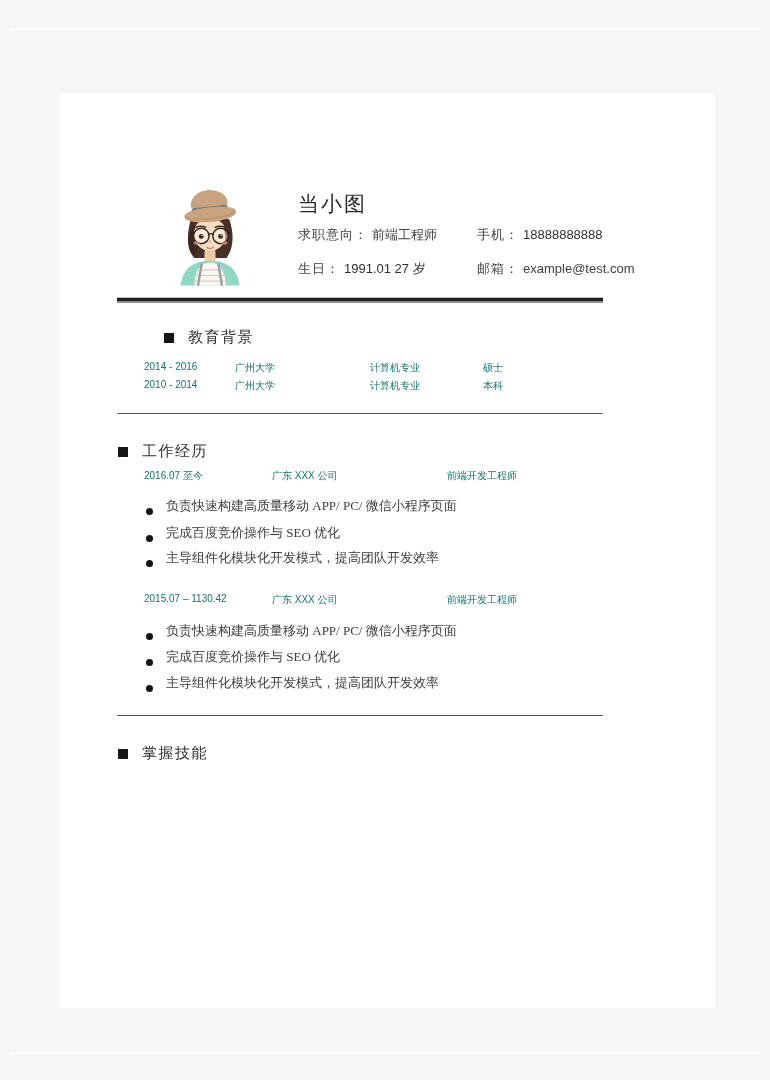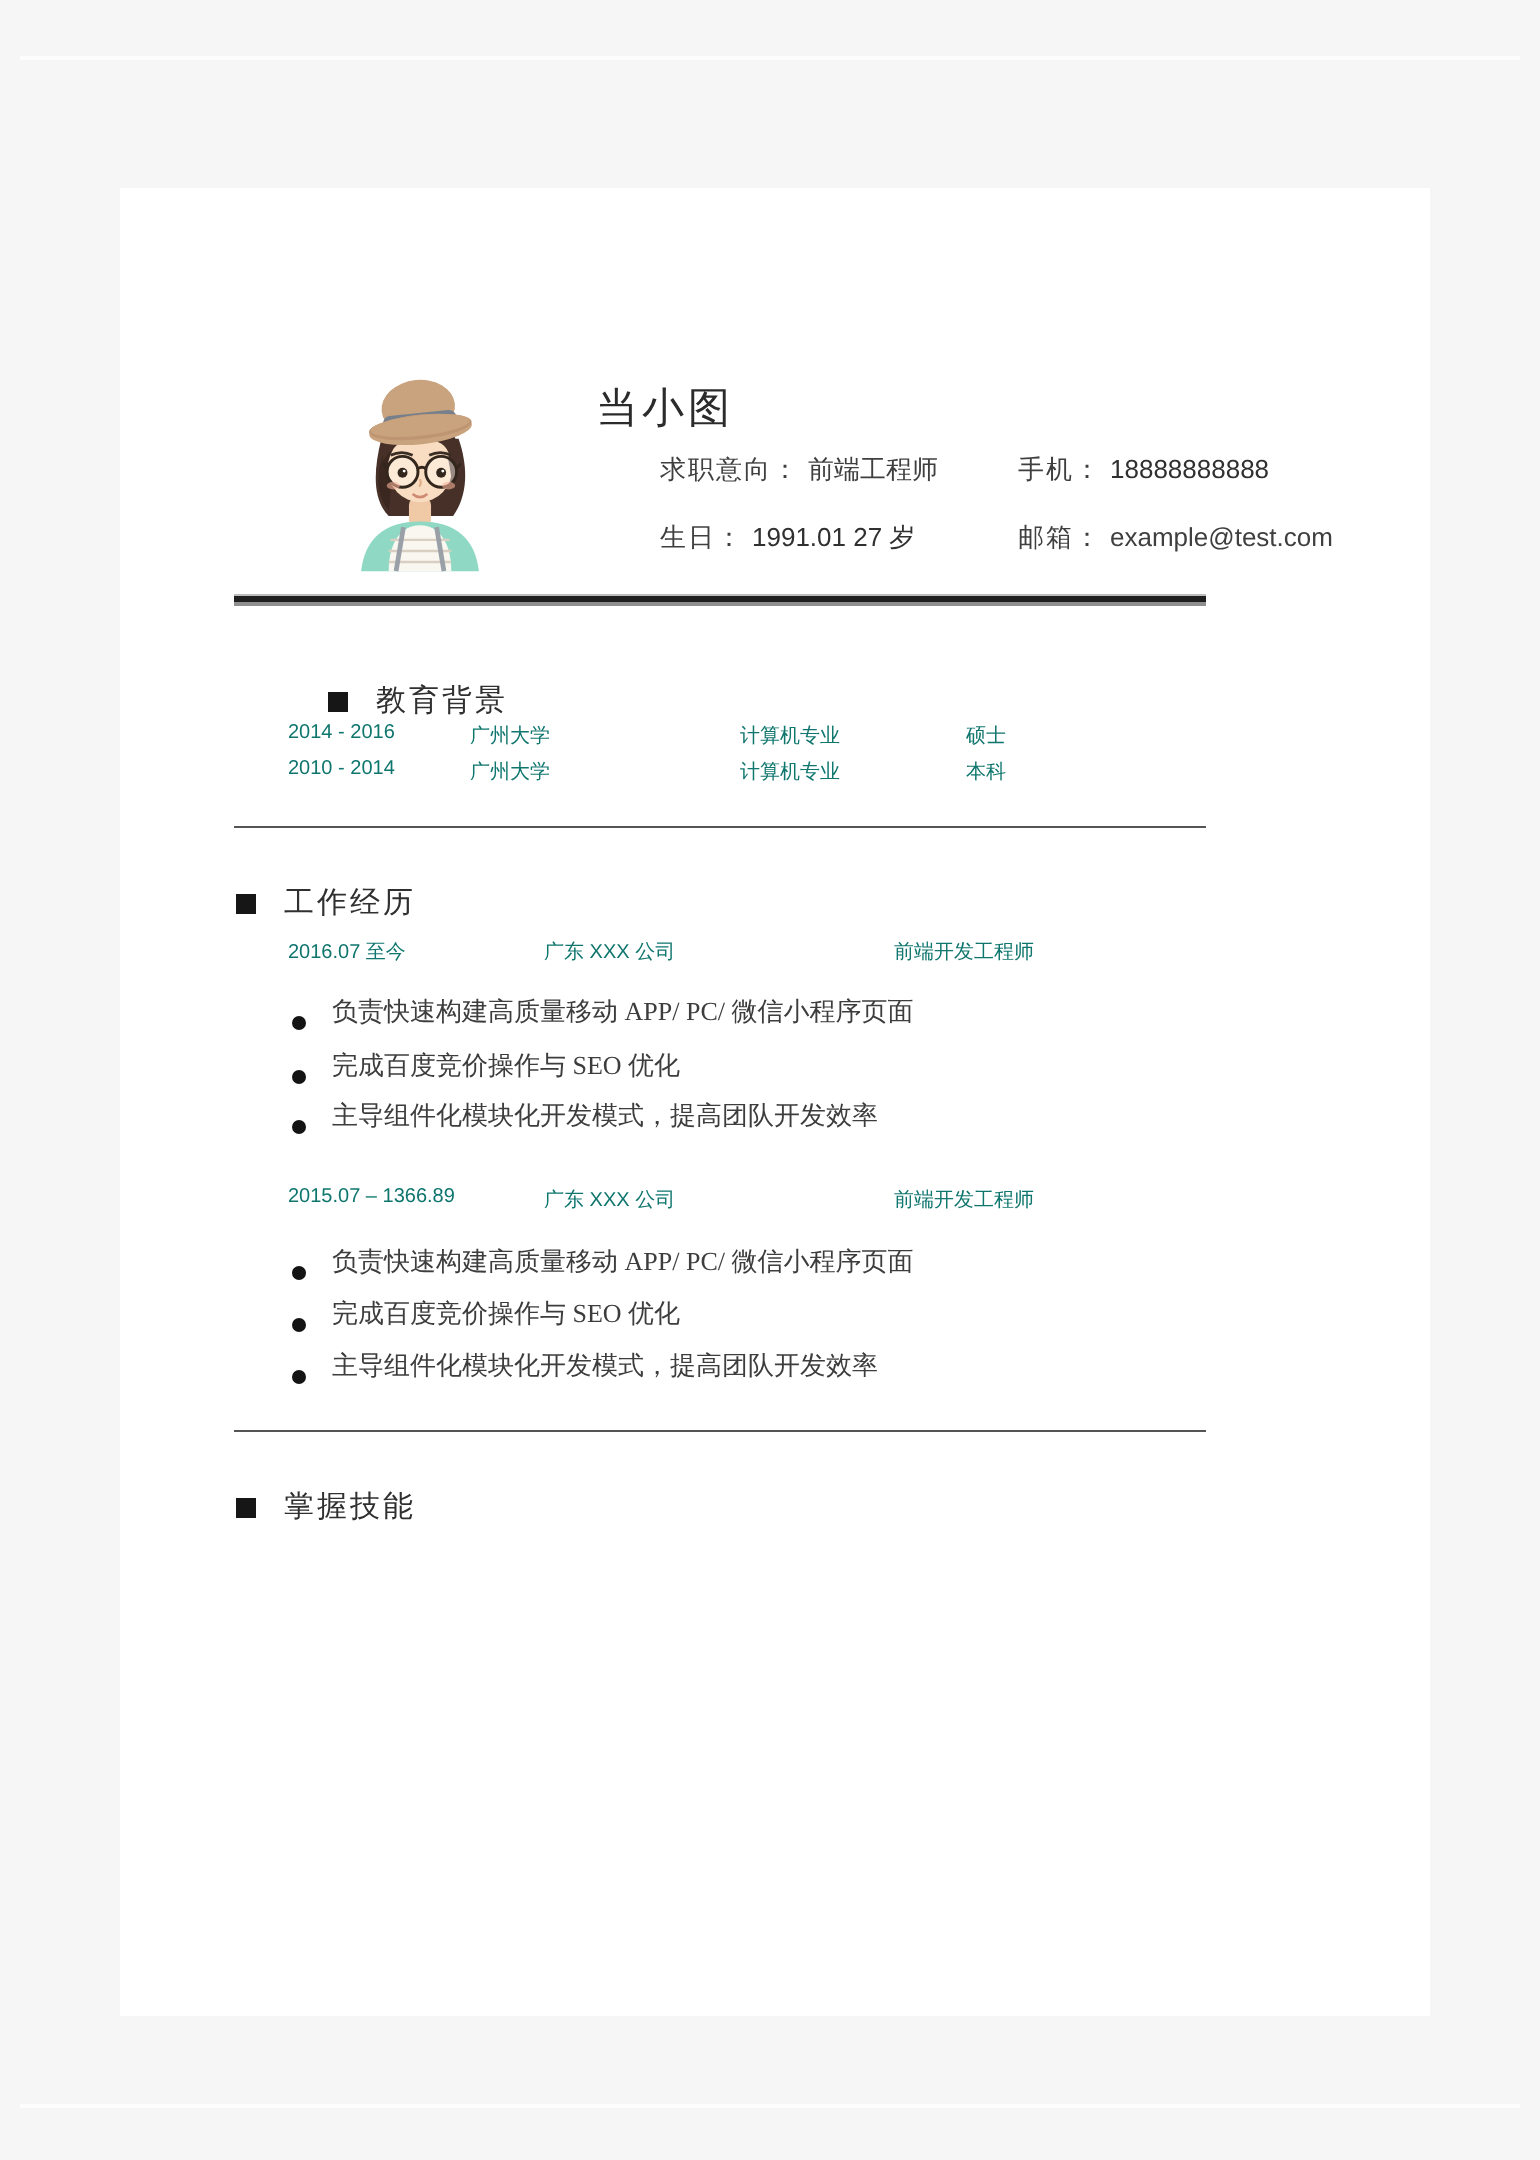--- a/index.html
+++ b/index.html
@@ -20,21 +20,21 @@
     position:absolute; left:60px; top:94px; width:655px; height:914px;
     background:#ffffff;
   }
   .abs { position:absolute; }
 
   
   .name {
     font-size:21px; letter-spacing:2px; color:#2b2b2b; font-weight:500;
   }
   .contact { font-size:13px; color:#3f3f3f; white-space:nowrap; }
-  .contact .lbl { letter-spacing:1px;margin-left:32px; }
+  .contact .lbl { letter-spacing:1px; }
   .contact .val { margin-left:4px; }
   .num { font-weight:400; color:#303030; }
 
   .divider-thick {
     position:absolute; left:57px; width:486px; height:6px;
     background:linear-gradient(#bdbdbd 0 1px, #1f1f1f 1px 4px, #8f8f8f 4px 6px);
   }
   .divider-thin {
     position:absolute; left:57px; width:486px; height:1px; background:#555;
   }
@@ -132,21 +132,21 @@
     </div>
     <div class="abs contact" style="left:238px; top:166px;">
       <span class="lbl">生日：</span><span class="val num">1991.01 27 岁</span>
     </div>
     <div class="abs contact" style="left:417px; top:166px;">
       <span class="lbl">邮箱：</span><span class="val">example@test.com</span>
     </div>
 
     <div class="divider-thick" style="top:203px;"></div>
 
-    <div class="sec-head" style="top:247px;padding-left:46px;">
+    <div class="sec-head" style="top:234px;padding-left:46px;">
       <span class="sec-sq"></span>
       <span class="sec-title">教育背景</span>
     </div>
 
     <div>
       <span class="cell num" style="left:84px;  top:267px;">2014 - 2016</span>
       <span class="cell" style="left:175px; top:267px;">广州大学</span>
       <span class="cell" style="left:310px; top:267px;">计算机专业</span>
       <span class="cell" style="left:423px; top:267px;">硕士</span>
     </div>
@@ -176,21 +176,21 @@
     <div class="bullet-row" style="top:430px;">
       <span class="bullet-dot"></span>
       <span class="bullet-text">完成百度竞价操作与 SEO 优化</span>
     </div>
     <div class="bullet-row" style="top:455px;">
       <span class="bullet-dot"></span>
       <span class="bullet-text">主导组件化模块化开发模式，提高团队开发效率</span>
     </div>
 
     <div>
-      <span class="cell num" style="left:84px;  top:499px;">2015.07 – 1366.89</span>
+      <span class="cell num" style="left:84px;  top:499px;">2015.07 – 1130.42</span>
       <span class="cell" style="left:212px; top:499px;">广东 XXX 公司</span>
       <span class="cell" style="left:387px; top:499px;">前端开发工程师</span>
     </div>
     <div class="bullet-row" style="top:528px;">
       <span class="bullet-dot"></span>
       <span class="bullet-text">负责快速构建高质量移动 APP/ PC/ 微信小程序页面</span>
     </div>
     <div class="bullet-row" style="top:554px;">
       <span class="bullet-dot"></span>
       <span class="bullet-text">完成百度竞价操作与 SEO 优化</span>

